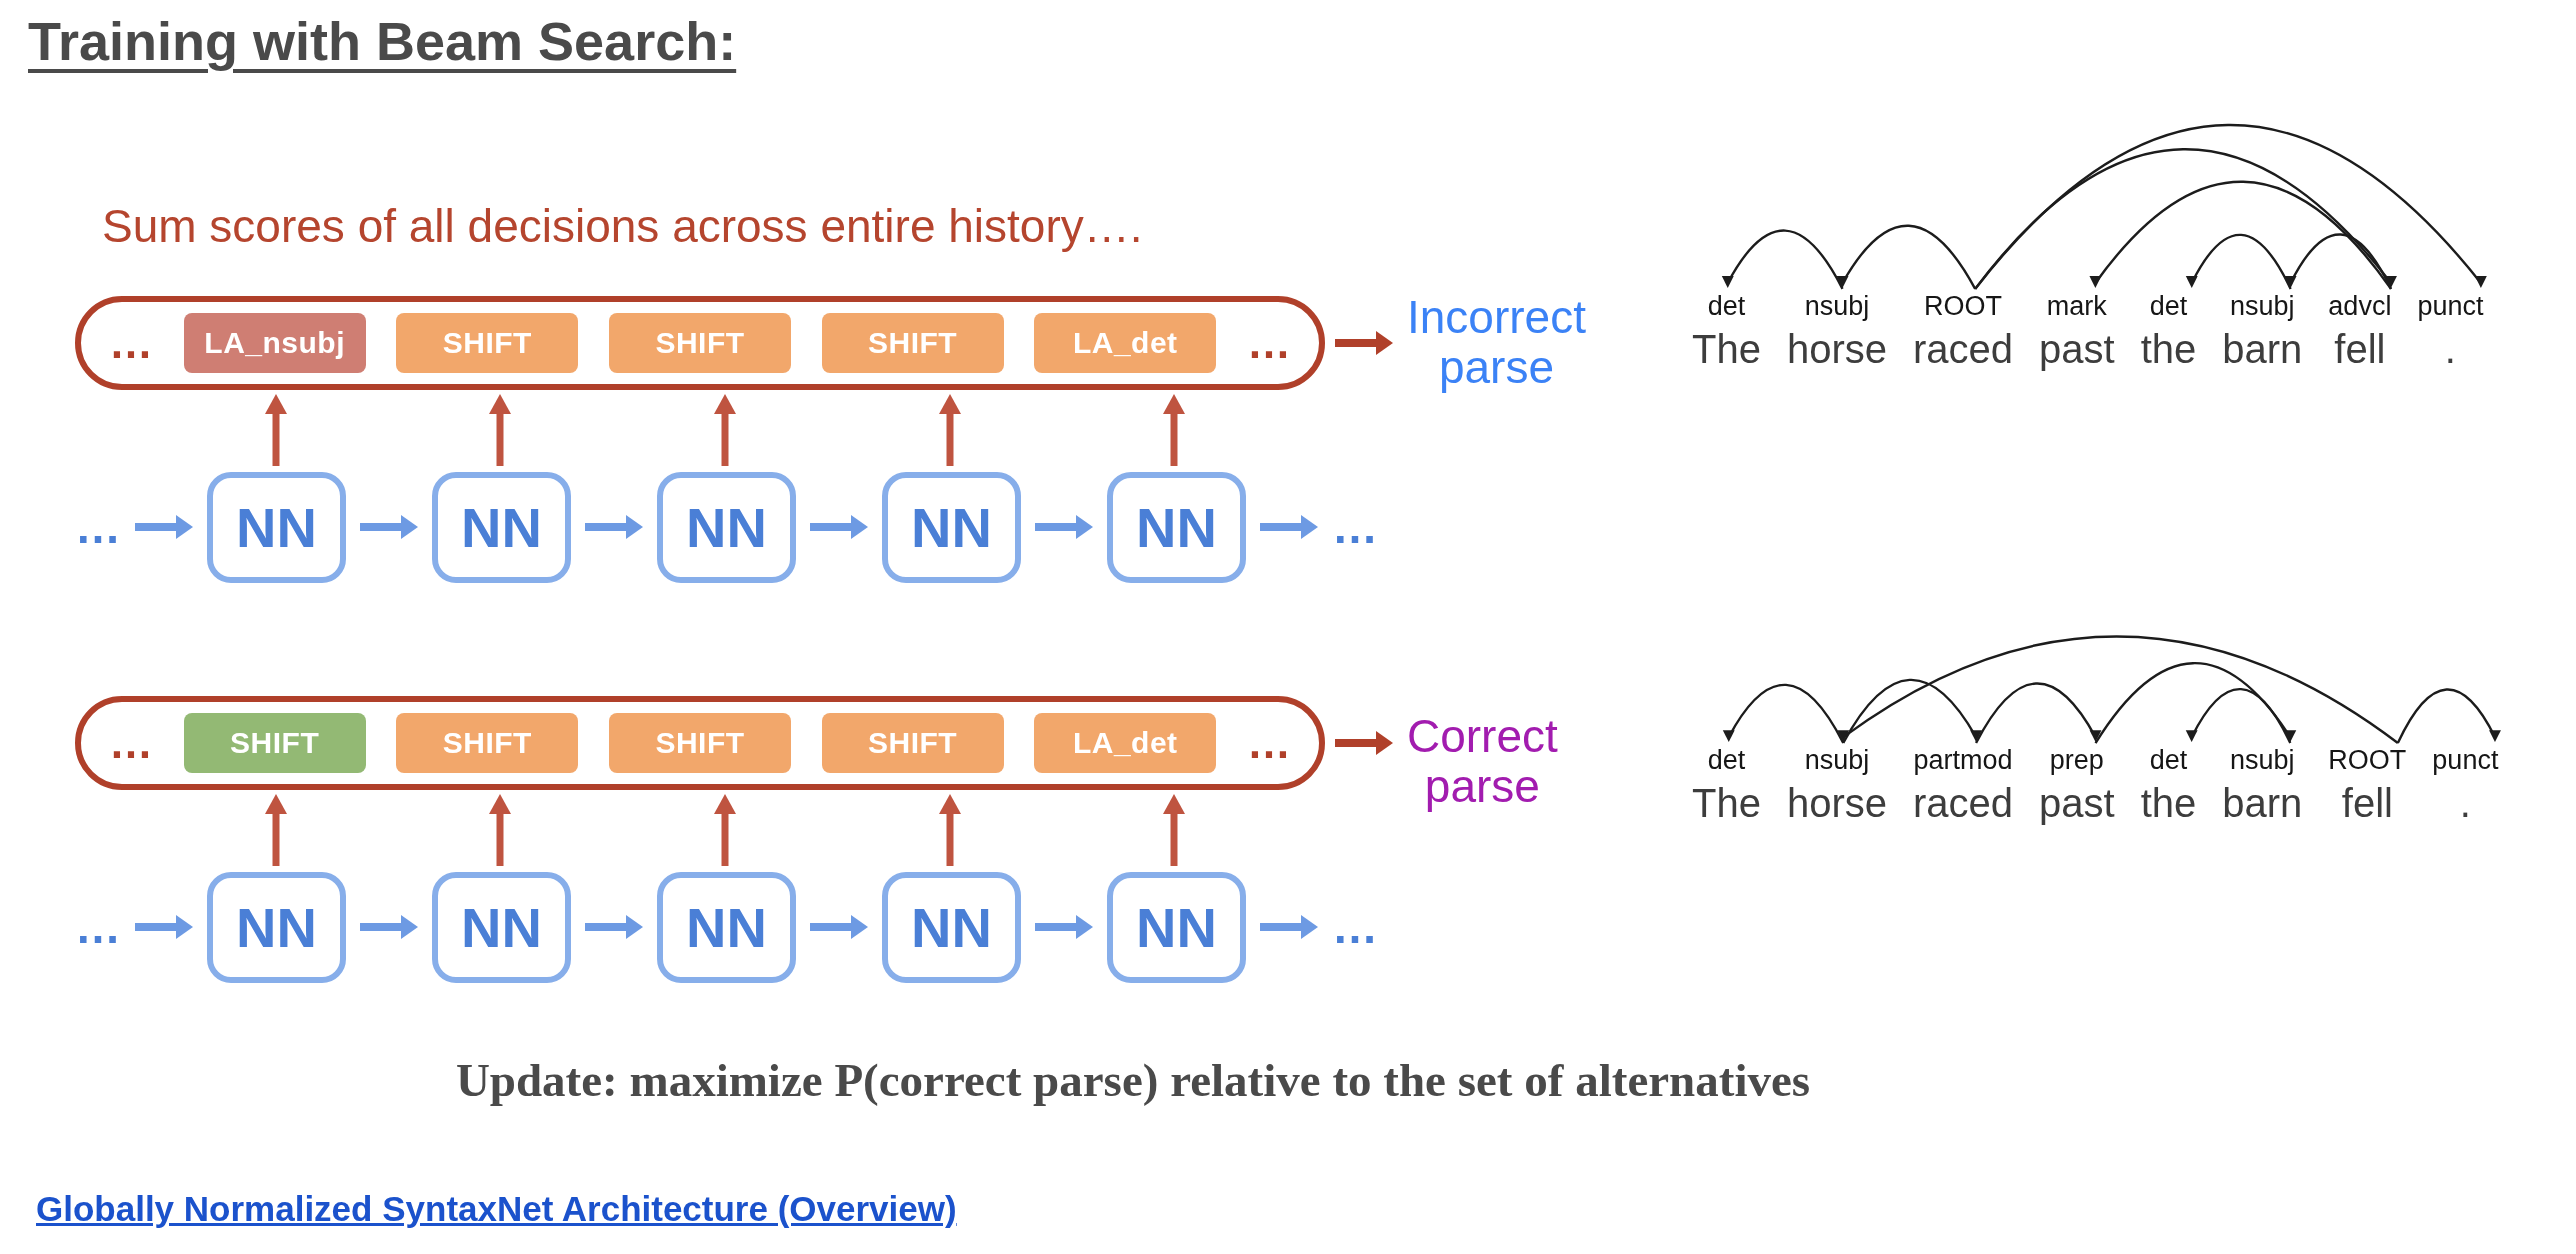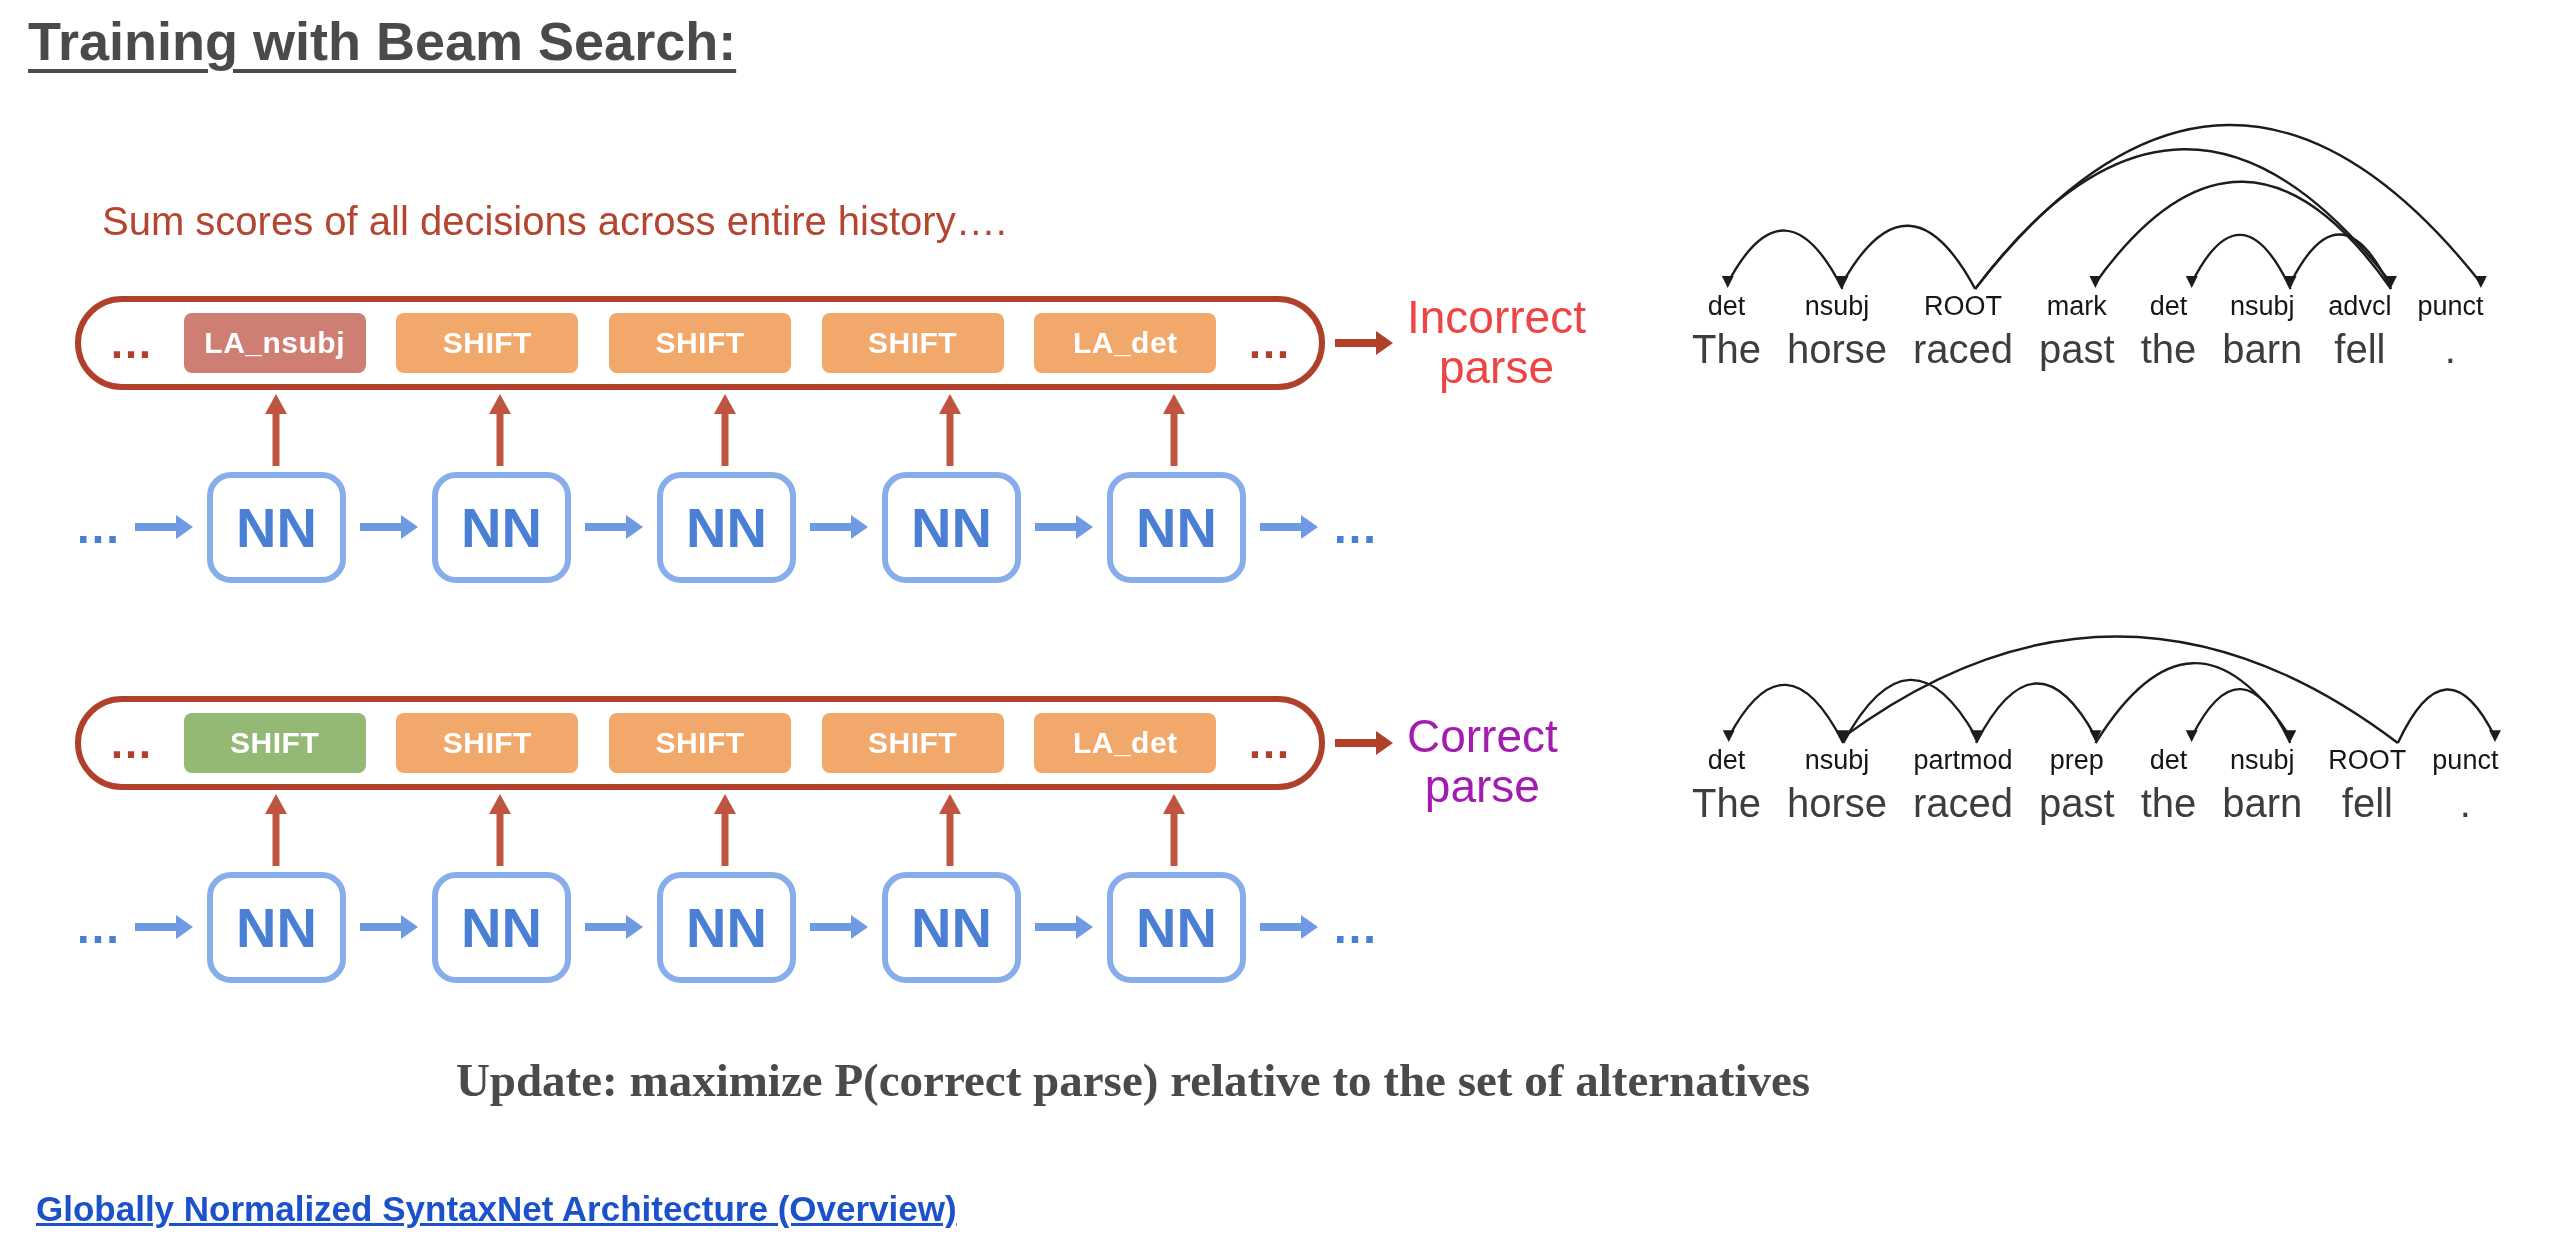--- a/index.html
+++ b/index.html
@@ -7,21 +7,21 @@
     position:relative;width:2576px;height:1254px;background:#ffffff;overflow:hidden;
     font-family:"Liberation Sans", sans-serif;
   }
   .slide-title{
     position:absolute;left:28px;top:10px;margin:0;
     font-size:54px;font-weight:bold;color:#4a4a4a;
     text-decoration:underline;text-decoration-thickness:4px;text-underline-offset:9px;
   }
   .subtitle{
     position:absolute;left:102px;top:199px;
-    font-size:40px;color:#b5452e;
+    font-size:46px;color:#b5452e;
   }
   .group{position:absolute;left:75px;width:1610px;height:298px;}
   #group0{top:296px;}
   #group1{top:696px;}
   .pill{
     position:absolute;left:0;top:0;width:1250px;height:94px;box-sizing:border-box;
     border:6px solid #b0402a;border-radius:50px;
     display:flex;align-items:center;justify-content:space-between;padding:0 28px;
   }
   .pill-ellipsis{font-size:44px;font-weight:bold;color:#b0402a;line-height:1;}
@@ -80,21 +80,21 @@
         <div class="decision-box" style="background: rgb(242, 167, 107);">SHIFT</div>
         <div class="decision-box" style="background: rgb(242, 167, 107);">SHIFT</div>
         <div class="decision-box" style="background: rgb(242, 167, 107);">LA_det</div>
         <span class="pill-ellipsis">…</span>
       </div>
       <div class="result">
         <svg width="58" height="28" viewBox="0 0 58 28">
           <line x1="0" y1="14" x2="41" y2="14" stroke="#b0402a" stroke-width="8"></line>
           <polygon points="41,2 58,14 41,26" fill="#b0402a"></polygon>
         </svg>
-        <div class="result-label" style="color: #ef4444;">
+        <div class="result-label" style="color: #3b82f6;">
           <div>Incorrect</div>
           <div>parse</div>
         </div>
       </div>
       <div class="nn-row">
         <span class="nn-ellipsis" style="color: rgb(74, 127, 214);">…</span>
         <svg width="58" height="28" viewBox="0 0 58 28">
           <line x1="0" y1="14" x2="41" y2="14" stroke="#6d9ae3" stroke-width="8"></line>
           <polygon points="41,2 58,14 41,26" fill="#6d9ae3"></polygon>
         </svg>

